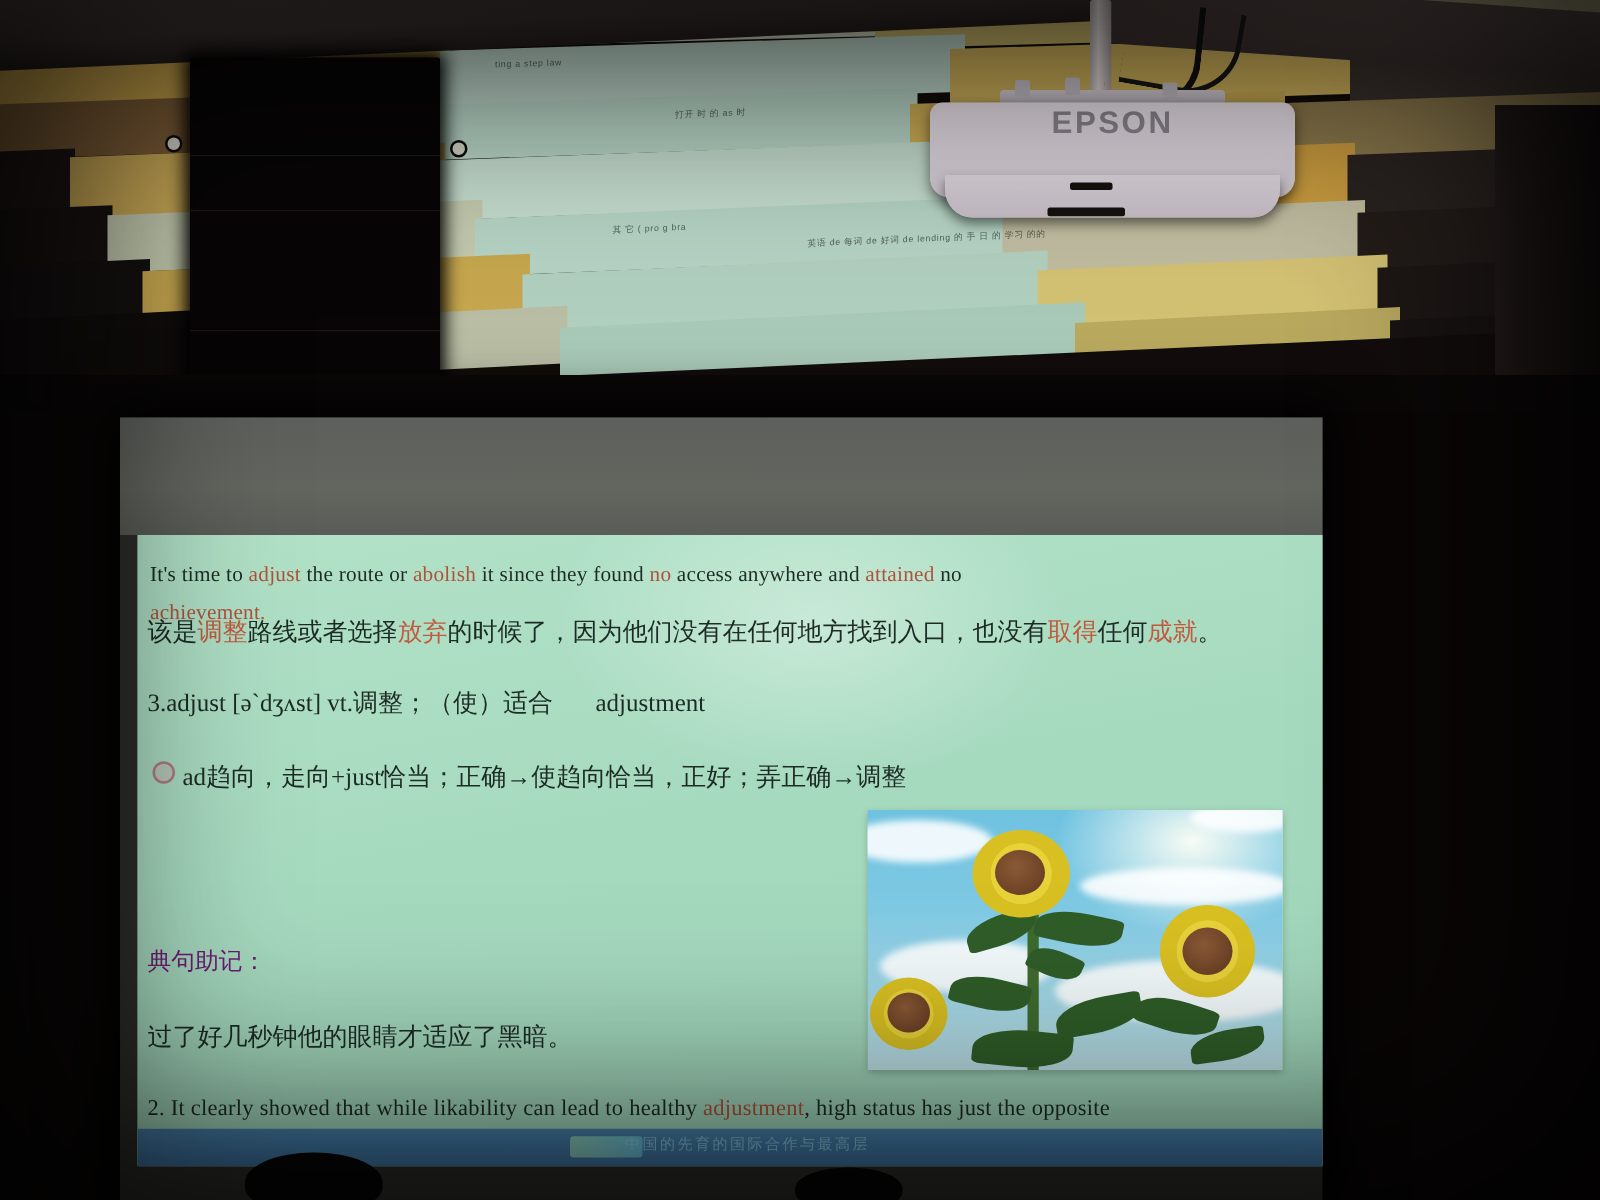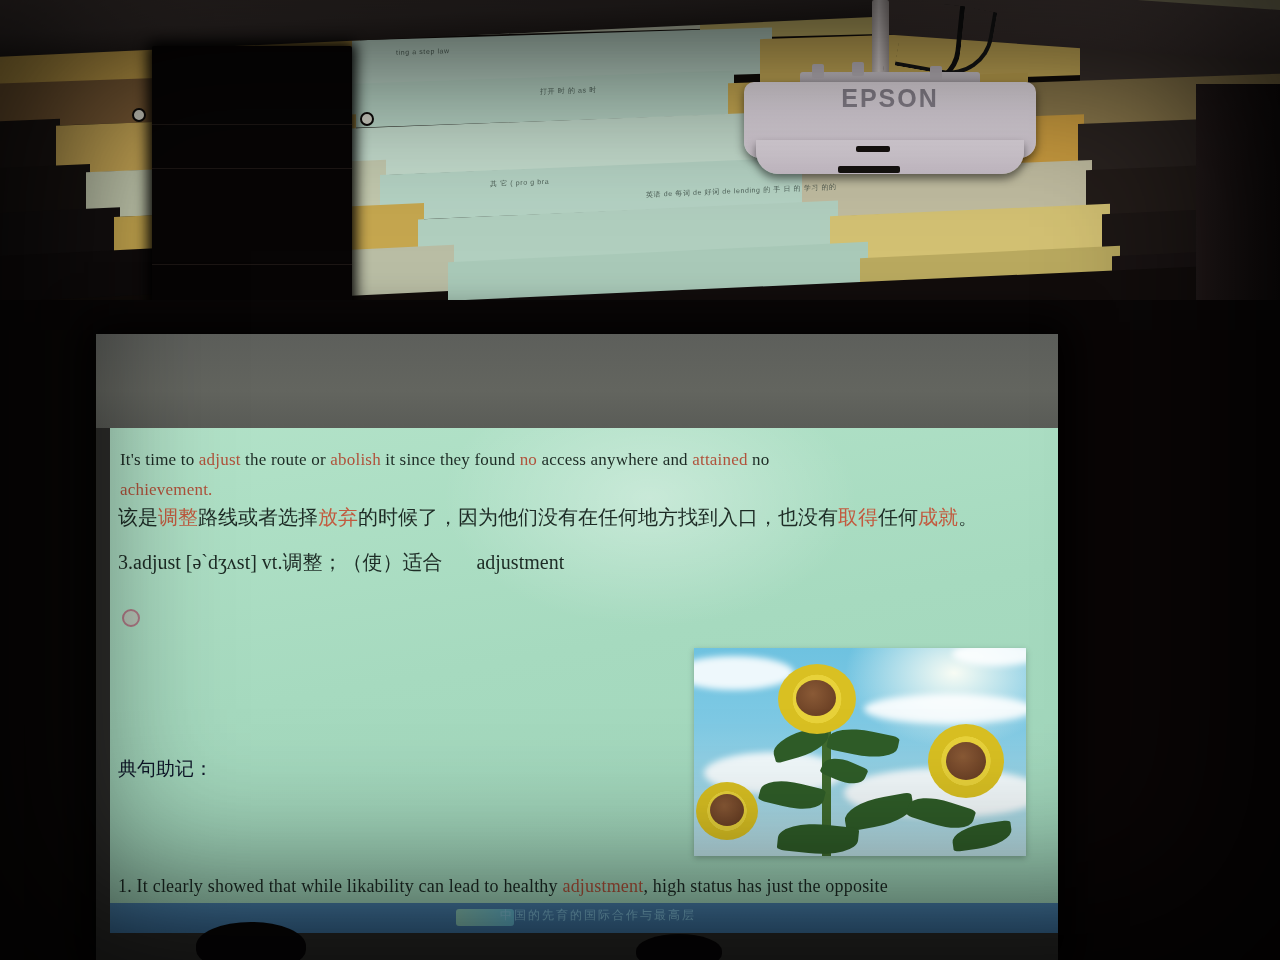--- a/index.html
+++ b/index.html
@@ -68,21 +68,21 @@
                background:linear-gradient(170deg,#b2e2c8 0%,#a6dabf 45%,#9fd5ba 100%);}
   .glow{position:absolute;left:330px;top:-60px;width:420px;height:260px;
         background:radial-gradient(ellipse at center,rgba(255,255,255,.35),rgba(255,255,255,0) 70%);}
 
   .txt{position:absolute;white-space:nowrap;font-family:"Liberation Serif",serif;}
   .en{font-size:17px;color:#1d2b25;letter-spacing:.2px;}
   .cn{font-size:20px;color:#1d2b25;}
   .hl{color:#b0523b;}
   .hl2{color:#c25a3f;}
   .blue{color:#1d5fa8;}
-  .tealbl{color:#0f172a;}
+  .tealbl{color:#701a75;}
   .ital{font-style:italic;color:#8a4a33;}
 
   .bullet{position:absolute;left:122px;top:609px;width:14px;height:14px;border-radius:50%;
           border:2px solid #b07a86;background:rgba(210,160,170,.35);}
 
   
   .pic{position:absolute;left:694px;top:648px;width:332px;height:208px;
        overflow:hidden;box-shadow:0 2px 6px rgba(0,0,0,.25);}
   .sky{position:absolute;inset:0;background:linear-gradient(180deg,#6ec2e0 0%,#7ec9e4 35%,#9fd6e6 70%,#bfe3e8 100%);}
   .cloud{position:absolute;background:rgba(255,255,255,.88);border-radius:50%;filter:blur(3px);}
@@ -225,35 +225,37 @@
 
   <div class="slide">
     <div class="slide-inner"></div>
     <div class="glow"></div>
 
     <div class="txt en" style="left:10px;top:22px;">
       <span>It's time to </span><span class="hl">adjust</span><span> the route or </span><span class="hl">abolish</span><span> it since they found </span><span class="hl">no</span><span> access anywhere and </span><span class="hl">attained</span><span> no</span>
     </div>
     <div class="txt en hl" style="left:10px;top:52px;">achievement.</div>
 
-    <div class="txt cn" style="left:8px;top:76px;">
+    <div class="txt cn" style="left:8px;top:64px;">
       <span>该是</span><span class="hl2">调整</span><span>路线或者选择</span><span class="hl2">放弃</span><span>的时候了，因为他们没有在任何地方找到入口，也没有</span><span class="hl2">取得</span><span>任何</span><span class="hl2">成就</span><span>。</span>
     </div>
 
     <div class="txt cn" style="left:8px;top:121px;">
       <span>3.</span><span>adjust</span><span> [ə`dʒʌst] </span><span>vt.</span><span>调整；（使）适合</span><span style="display:inline-block;width:34px;"></span><span>adjustment</span>
     </div>
 
     <div class="bullet" style="left:12px;top:181px;"></div>
+    <div class="txt cn" style="left:36px;top:180px;">ad趋向，走向+just恰当；正确→使趋向恰当，正好；弄正确→调整</div>
 
     <div class="txt cn tealbl" style="left:8px;top:328px;font-size:19px;">典句助记：</div>
+    <div class="txt cn" style="left:8px;top:388px;">过了好几秒钟他的眼睛才适应了黑暗。</div>
 
 
     <div class="txt en" style="left:8px;top:448px;font-size:18px;">
-      <span>1. It clearly showed that while likability can lead to healthy </span><span class="hl">adjustment</span><span>, high status has just the opposite</span>
+      <span>2. It clearly showed that while likability can lead to healthy </span><span class="hl">adjustment</span><span>, high status has just the opposite</span>
     </div>
     <div class="txt en" style="left:8px;top:478px;font-size:18px;">
       <span>effect on us."</span><span style="display:inline-block;width:120px;"></span><span class="blue">(2019全国卷Ⅰ阅读D</span>
     </div>
 
     <div class="pic" style="left:584px;top:220px;">
       <div class="sky"></div>
       <div class="sunglow"></div>
       <div class="cloud" style="left:-20px;top:8px;width:120px;height:34px;"></div>
       <div class="cloud" style="left:170px;top:46px;width:170px;height:30px;"></div>

